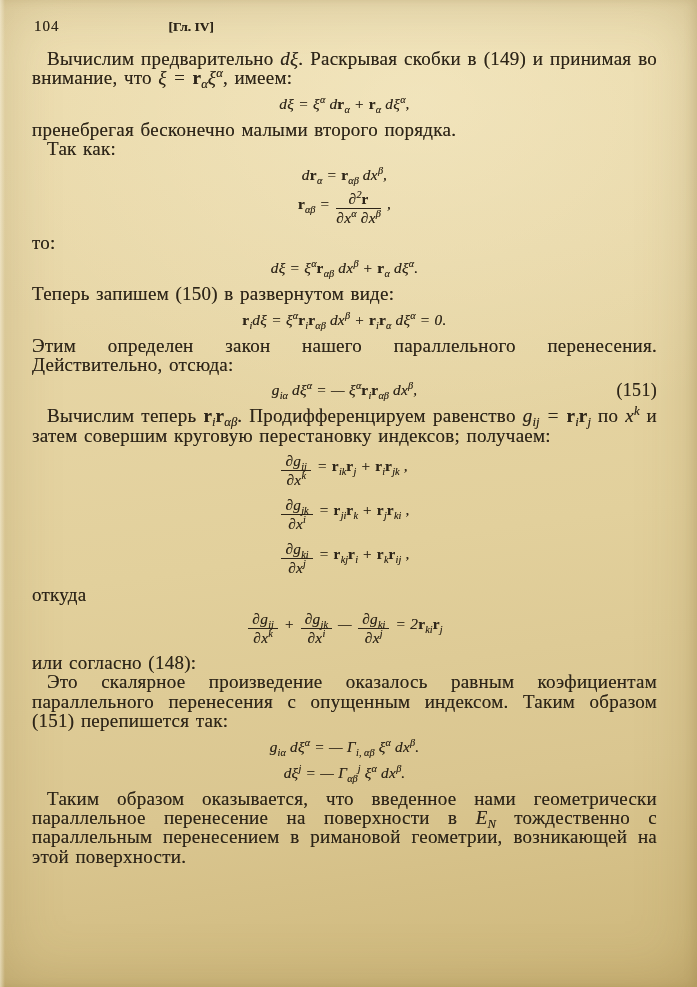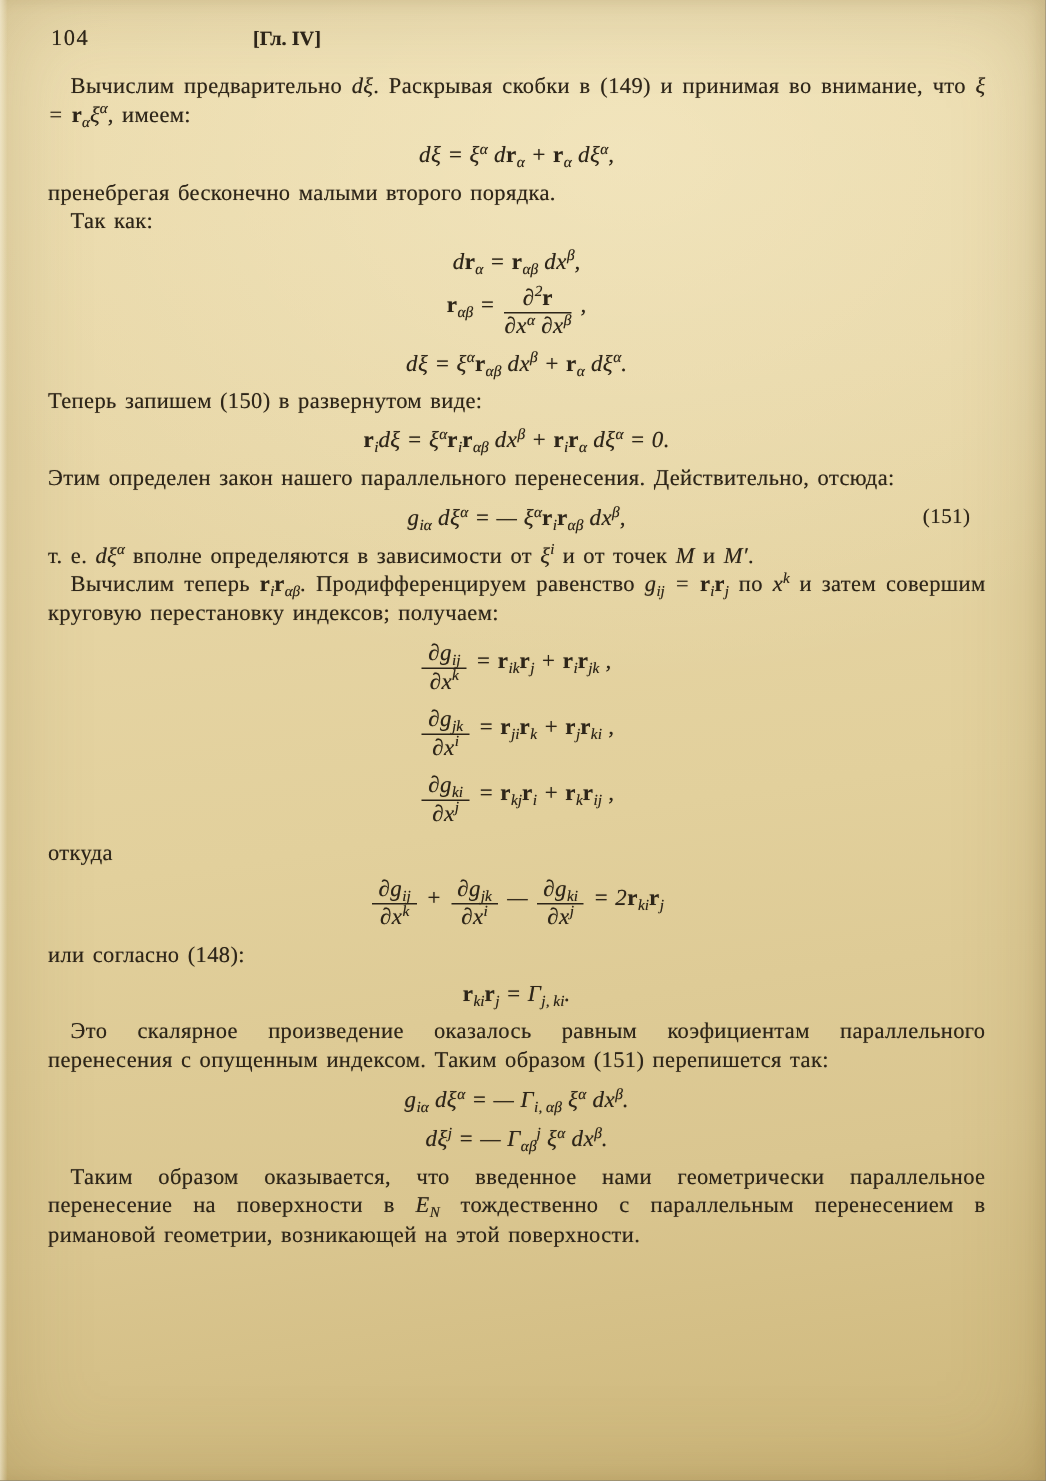--- a/index.html
+++ b/index.html
@@ -19,56 +19,56 @@
   }
   .page::before {
     content: "";
     position: absolute; left: 0; top: 0; bottom: 0; width: 5px;
     background: linear-gradient(to right, rgba(255,250,230,.55), rgba(255,250,230,0));
     pointer-events: none;
   }
   .inner { padding: 14px 40px 0 32px; }
 
   .hdr {
-    display: flex; align-items: flex-start;
+    display: flex; align-items: flex-end;
     margin: 4px 2px 14px 2px;
     font-size: 14px;
     text-shadow: 0 0 .5px rgba(45,35,15,.6);
   }
   .hdr .pnum { width: 90px; letter-spacing: 1px; font-size: 15px; }
   .hdr .rtitle { flex: 1; text-align: center; font-size: 12.5px; letter-spacing: 2.6px; }
   .hdr .chap { width: 90px; text-align: right; font-size: 13.5px; font-weight: bold; }
 
   p {
     margin: 0;
     text-align: justify;
-    font-size: 15px;
+    font-size: 19px;
     line-height: 19.4px;
     letter-spacing: .25px;
     word-spacing: 1.5px;
     text-shadow: 0 0 .5px rgba(45,35,15,.55);
   }
   p.indent { text-indent: 15px; }
 
   .m { font-style: italic; letter-spacing: .2px; }
 
   .eq {
     position: relative;
     text-align: center;
     font-style: italic;
     font-size: 15.3px;
     line-height: 19px;
     margin: 6px 0 7px 0;
     letter-spacing: .3px;
     text-shadow: 0 0 .5px rgba(45,35,15,.55);
   }
   .eqnum {
-    position: absolute; right: 10px; top: 50%;
+    position: absolute; right: 0; top: 50%;
     transform: translateY(-50%);
-    font-style: normal; font-size: 14px;
+    font-style: normal; font-size: 18px;
   }
   .eq-group {
     width: fit-content;
     margin: 8px auto 9px auto;
     display: flex; flex-direction: column; align-items: flex-start;
     gap: 9px;
     font-style: italic;
     font-size: 15.3px;
     letter-spacing: .3px;
     text-shadow: 0 0 .5px rgba(45,35,15,.55);
@@ -96,35 +96,34 @@
       <span class="pnum">104</span>
       <span class="chap">[Гл. IV]</span>
     </div>
     <main>
         <p class="indent">Вычислим предварительно <span class="m">dξ</span>. Раскрывая скобки в (149) и принимая во внимание, что <span class="m">ξ = <span class="vec">r</span><sub>α</sub>ξ<sup>α</sup></span>, имеем:</p>
         <div class="eq"><span class="eq-body">dξ = ξ<sup>α</sup> d<span class="vec">r</span><sub>α</sub> + <span class="vec">r</span><sub>α</sub> dξ<sup>α</sup>,</span></div>
         <p>пренебрегая бесконечно малыми второго порядка.</p>
         <p class="indent">Так как:</p>
         <div class="eq"><span class="eq-body">d<span class="vec">r</span><sub>α</sub> = <span class="vec">r</span><sub>αβ</sub> dx<sup>β</sup>,</span></div>
         <div class="eq"><span class="eq-body"><span class="vec">r</span><sub>αβ</sub> = <span class="frac"><span class="fr-n">∂<sup>2</sup><span class="vec">r</span></span><span class="fr-d">∂x<sup>α</sup> ∂x<sup>β</sup></span></span> ,</span></div>
+        <p>то:</p>
         <div class="eq"><span class="eq-body">dξ = ξ<sup>α</sup><span class="vec">r</span><sub>αβ</sub> dx<sup>β</sup> + <span class="vec">r</span><sub>α</sub> dξ<sup>α</sup>.</span></div>
         <p>Теперь запишем (150) в развернутом виде:</p>
         <div class="eq"><span class="eq-body"><span class="vec">r</span><sub>i</sub>dξ = ξ<sup>α</sup><span class="vec">r</span><sub>i</sub><span class="vec">r</span><sub>αβ</sub> dx<sup>β</sup> + <span class="vec">r</span><sub>i</sub><span class="vec">r</span><sub>α</sub> dξ<sup>α</sup> = 0.</span></div>
         <p>Этим определен закон нашего параллельного перенесения. Действительно, отсюда:</p>
         <div class="eq"><span class="eq-body">g<sub>iα</sub> dξ<sup>α</sup> = — ξ<sup>α</sup><span class="vec">r</span><sub>i</sub><span class="vec">r</span><sub>αβ</sub> dx<sup>β</sup>,</span><span class="eqnum">(151)</span></div>
-        <p>т. е. <span class="m">dξ<sup>α</sup></span> вполне определяются в зависимости от <span class="m">ξ<sup>i</sup></span> и от точек <span class="m">M</span> и <span class="m">M′</span>.</p>
         <p class="indent">Вычислим теперь <span class="m"><span class="vec">r</span><sub>i</sub><span class="vec">r</span><sub>αβ</sub></span>. Продифференцируем равенство <span class="m">g<sub>ij</sub> = <span class="vec">r</span><sub>i</sub><span class="vec">r</span><sub>j</sub></span> по <span class="m">x<sup>k</sup></span> и затем совершим круговую перестановку индексов; получаем:</p>
         <div class="eq-group">
           <div class="eq-line"><span class="frac"><span class="fr-n">∂g<sub>ij</sub></span><span class="fr-d">∂x<sup>k</sup></span></span> = <span class="vec">r</span><sub>ik</sub><span class="vec">r</span><sub>j</sub> + <span class="vec">r</span><sub>i</sub><span class="vec">r</span><sub>jk</sub> ,</div>
           <div class="eq-line"><span class="frac"><span class="fr-n">∂g<sub>jk</sub></span><span class="fr-d">∂x<sup>i</sup></span></span> = <span class="vec">r</span><sub>ji</sub><span class="vec">r</span><sub>k</sub> + <span class="vec">r</span><sub>j</sub><span class="vec">r</span><sub>ki</sub> ,</div>
           <div class="eq-line"><span class="frac"><span class="fr-n">∂g<sub>ki</sub></span><span class="fr-d">∂x<sup>j</sup></span></span> = <span class="vec">r</span><sub>kj</sub><span class="vec">r</span><sub>i</sub> + <span class="vec">r</span><sub>k</sub><span class="vec">r</span><sub>ij</sub> ,</div>
         </div>
         <p>откуда</p>
         <div class="eq"><span class="eq-body"><span class="frac"><span class="fr-n">∂g<sub>ij</sub></span><span class="fr-d">∂x<sup>k</sup></span></span> + <span class="frac"><span class="fr-n">∂g<sub>jk</sub></span><span class="fr-d">∂x<sup>i</sup></span></span> — <span class="frac"><span class="fr-n">∂g<sub>ki</sub></span><span class="fr-d">∂x<sup>j</sup></span></span> = 2<span class="vec">r</span><sub>ki</sub><span class="vec">r</span><sub>j</sub></span></div>
         <p>или согласно (148):</p>
-        <div class="eq"><span class="eq-body"><span class="vec">r</span><sub>ki</sub><span class="vec">r</span><sub>j</sub> = Γ<sub>j, ki</sub>.</span></div>
         <p class="indent">Это скалярное произведение оказалось равным коэфициентам параллельного перенесения с опущенным индексом. Таким образом (151) перепишется так:</p>
         <div class="eq"><span class="eq-body">g<sub>iα</sub> dξ<sup>α</sup> = — Γ<sub>i, αβ</sub> ξ<sup>α</sup> dx<sup>β</sup>.</span></div>
         <div class="eq"><span class="eq-body">dξ<sup>j</sup> = — Γ<sub>αβ</sub><sup>j</sup> ξ<sup>α</sup> dx<sup>β</sup>.</span></div>
         <p class="indent">Таким образом оказывается, что введенное нами геометрически параллельное перенесение на поверхности в <span class="m">E<sub>N</sub></span> тождественно с параллельным перенесением в римановой геометрии, возникающей на этой поверхности.</p>
       </main>
   </div>
 </div>
 
 </body></html>

